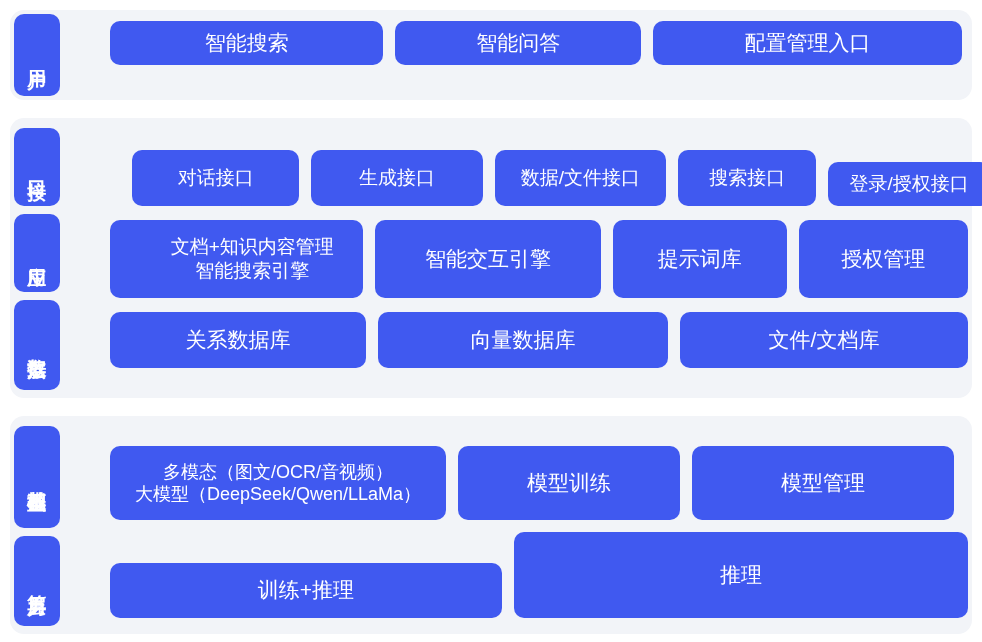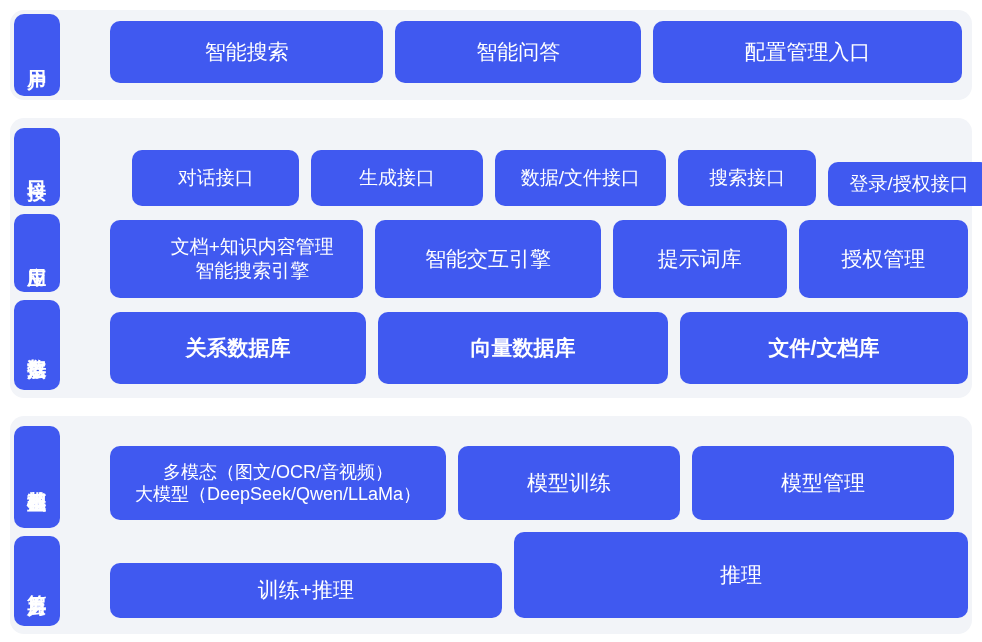--- a/index.html
+++ b/index.html
@@ -86,21 +86,21 @@
 <body>
 
 <div class="canvas">
 
   <div class="panel" style="left:10px; top:10px; width:962px; height:90px;"></div>
 
   <div class="tabcol" style="top:14px; height:82px;">
     <div class="tab" style="height:82px;">用户</div>
   </div>
 
-  <div class="row" style="left:110px; top:21px; width:852px; height:62px;">
+  <div class="row" style="left:110px; top:21px; width:852px; height:44px;">
     <div class="box" style="width:276px;">智能搜索</div>
     <div class="box" style="width:248px;">智能问答</div>
     <div class="box" style="width:312px;">配置管理入口</div>
   </div>
 
   <div class="panel" style="left:10px; top:118px; width:962px; height:280px;"></div>
 
   <div class="tabcol" style="top:128px; height:262px;">
     <div class="tab" style="height:78px;">接口</div>
     <div class="tab" style="height:78px;">应用</div>
@@ -116,21 +116,21 @@
   </div>
 
   <div class="row" style="left:110px; top:220px; width:858px; height:78px;">
     <div class="box sm" style="width:256px;padding-left:38px;">文档+知识内容管理
 智能搜索引擎</div>
     <div class="box" style="width:230px;">智能交互引擎</div>
     <div class="box" style="width:176px;">提示词库</div>
     <div class="box" style="width:172px;">授权管理</div>
   </div>
 
-  <div class="row" style="left:110px; top:312px; width:858px; height:72px;font-weight:bold;">
+  <div class="row" style="left:110px; top:312px; width:858px; height:56px;">
     <div class="box" style="width:256px;">关系数据库</div>
     <div class="box" style="width:290px;">向量数据库</div>
     <div class="box" style="width:288px;">文件/文档库</div>
   </div>
 
   <div class="panel" style="left:10px; top:416px; width:962px; height:218px;"></div>
 
   <div class="tabcol" style="top:426px; height:200px;">
     <div class="tab" style="height:102px;">基础模型</div>
     <div class="tab" style="height:90px;">算力层</div>

